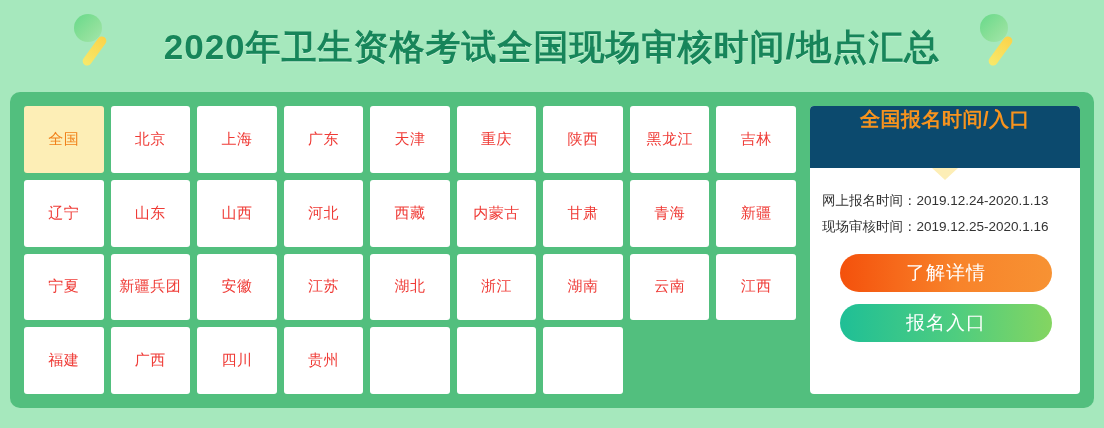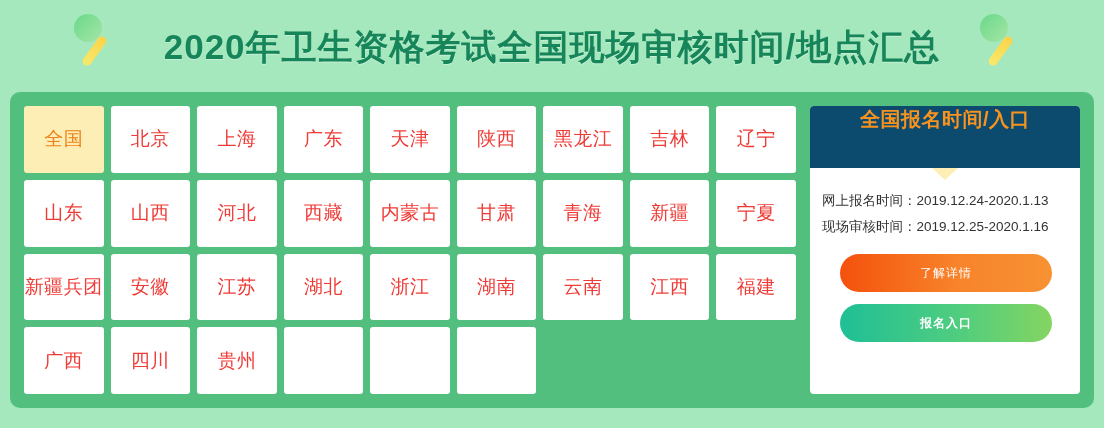--- a/index.html
+++ b/index.html
@@ -88,21 +88,21 @@
     grid-template-columns: repeat(9, 1fr);
     grid-template-rows: repeat(4, 1fr);
     gap: 7px;
   }
   .cell {
     background: #ffffff;
     border-radius: 3px;
     display: flex;
     align-items: center;
     justify-content: center;
-    font-size: 19px;
+    font-size: 15px;
     color: #ef3b36;
     letter-spacing: .5px;
     white-space: nowrap;
   }
   .cell.highlight {
     background: #fdeeb6;
     color: #f08019;
   }
   .cell.empty { color: transparent; }
 
@@ -162,33 +162,32 @@
     gap: 12px;
   }
   .pill {
     width: 212px;
     height: 38px;
     border-radius: 19px;
     border: none;
     display: flex;
     align-items: center;
     justify-content: center;
-    font-size: 12px;
+    font-size: 19px;
     color: #ffffff;
     font-family: inherit;
     letter-spacing: 1px;
     cursor: pointer;
     padding: 0;
   }
   .pill.orange {
     background: linear-gradient(90deg, #f4510c 0%, #f8832a 55%, #f79233 100%);
   }
   .pill.green {
     background: linear-gradient(90deg, #1fbf96 0%, #4fcd7f 55%, #84d561 100%);
-    font-weight: bold;
   }
 </style>
 </head>
 <body>
 
 <div class="page">
 
   <div class="title-band">
     <div class="deco left">
       <span class="dot"></span>
@@ -202,20 +201,21 @@
   </div>
 
   <div class="green-card">
 
     <div class="grid-wrap">
       <div class="cell highlight">全国</div>
       <div class="cell">北京</div>
       <div class="cell">上海</div>
       <div class="cell">广东</div>
       <div class="cell">天津</div>
+      <div class="cell">重庆</div>
       <div class="cell">陕西</div>
       <div class="cell">黑龙江</div>
       <div class="cell">吉林</div>
 
       <div class="cell">辽宁</div>
       <div class="cell">山东</div>
       <div class="cell">山西</div>
       <div class="cell">河北</div>
       <div class="cell">西藏</div>
       <div class="cell">内蒙古</div>

